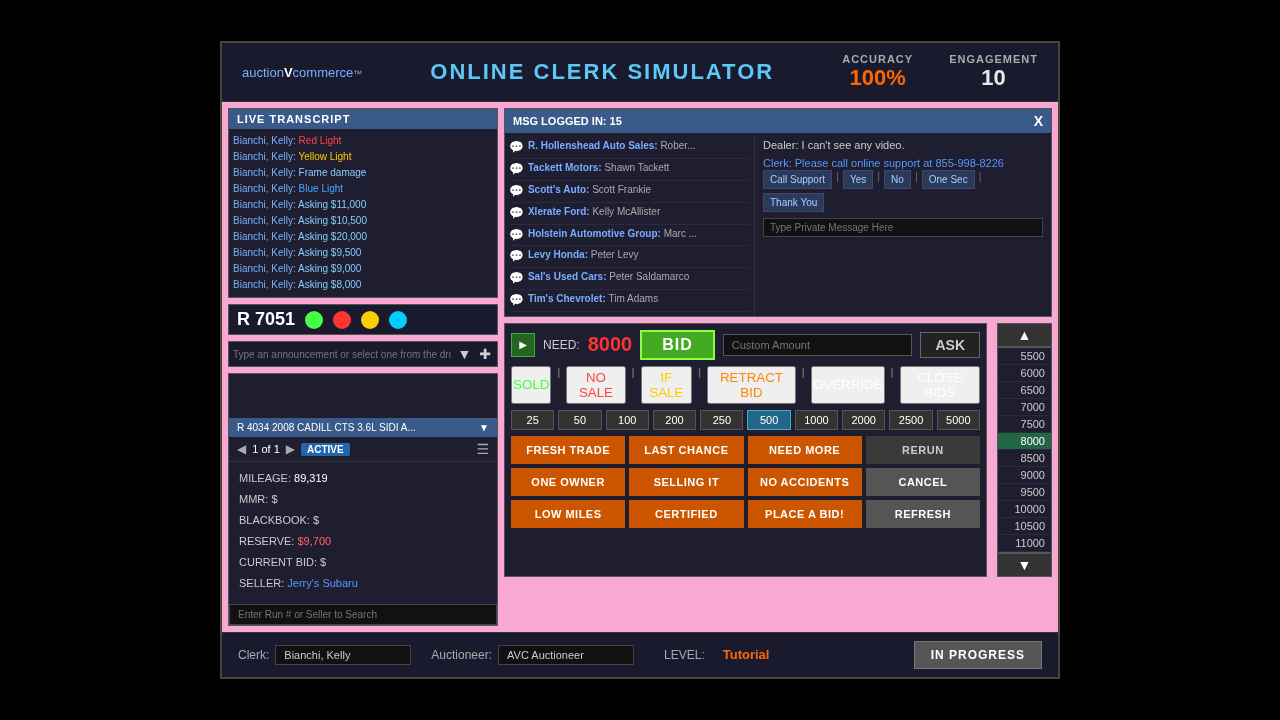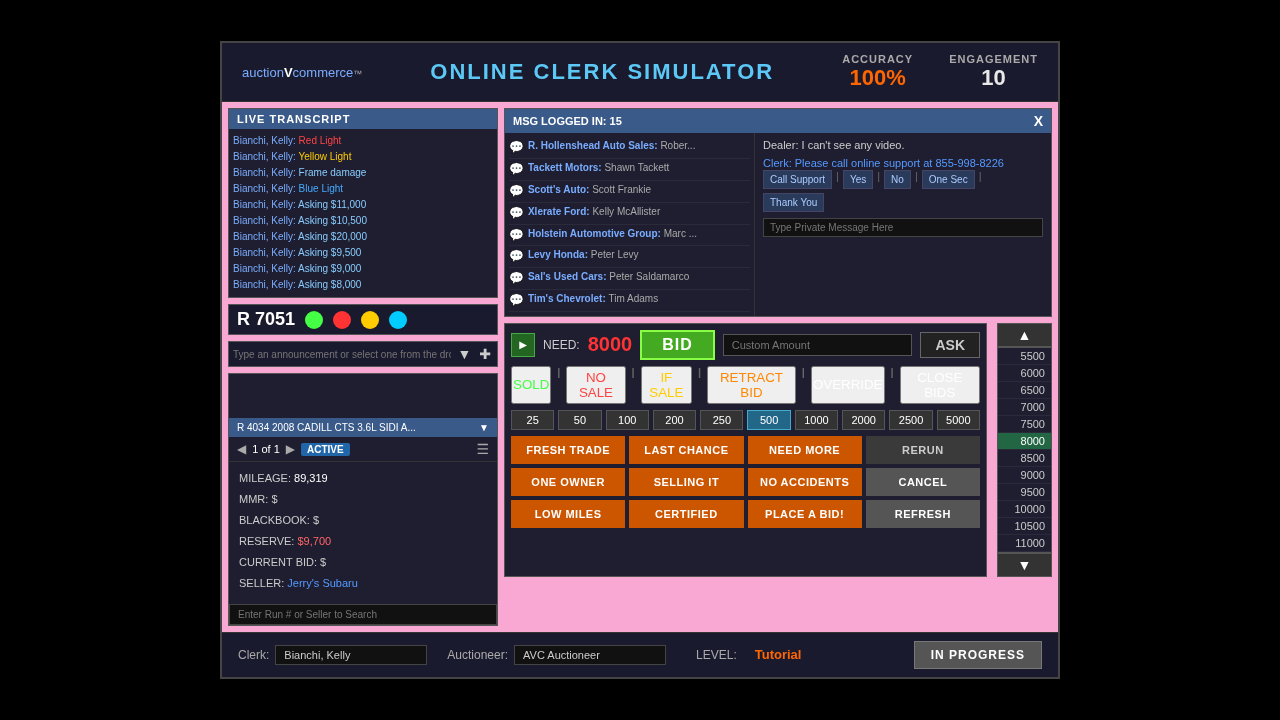--- a/index.html
+++ b/index.html
@@ -421,21 +421,21 @@
       align-items: center;
       gap: 6px;
     }
     .footer-label { color: #aaa; font-size: 12px; }
     .footer-input {
       background: #111;
       border: 1px solid #444;
       color: #ccc;
       font-size: 11px;
       padding: 3px 8px;
-      width: 152px;
+      width: 136px;
     }
     #level-block {
       display: flex;
       align-items: center;
       gap: 8px;
       margin-left: 10px;
     }
     .level-label { color: #aaa; font-size: 12px; }
     .level-value { color: #ff6600; font-size: 13px; font-weight: bold; margin-left: 10px; }
     #in-progress-btn {

